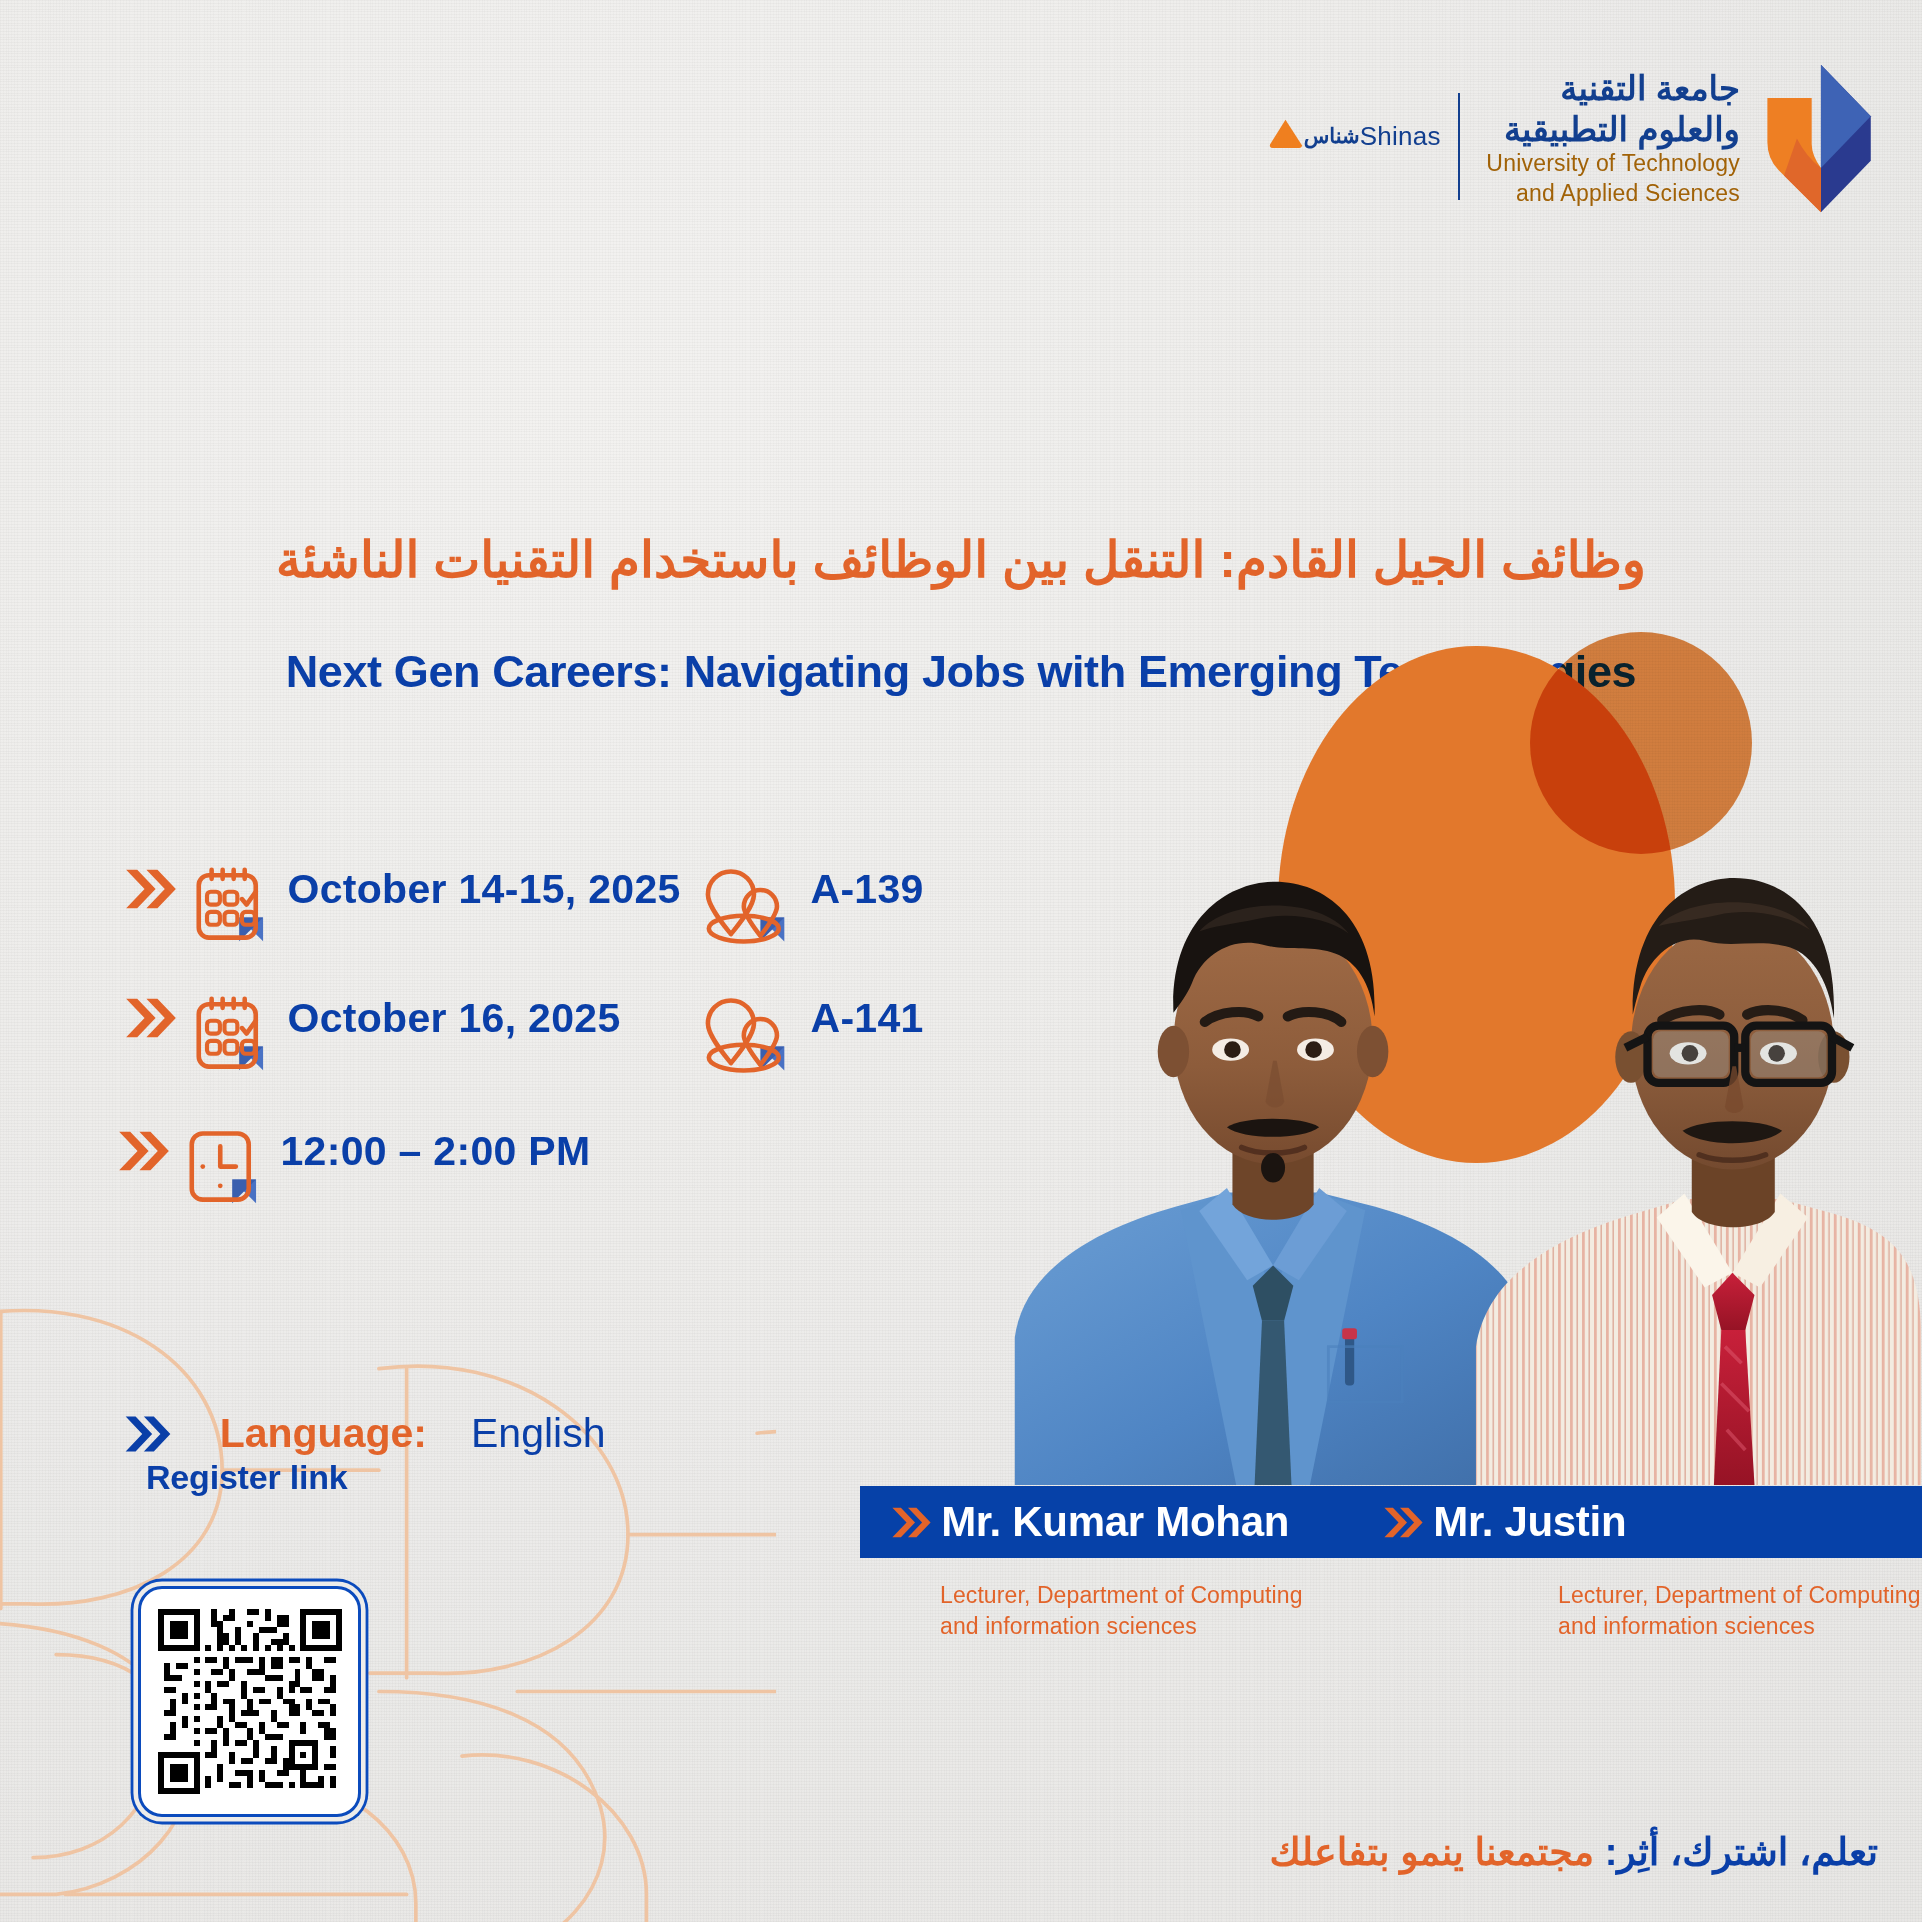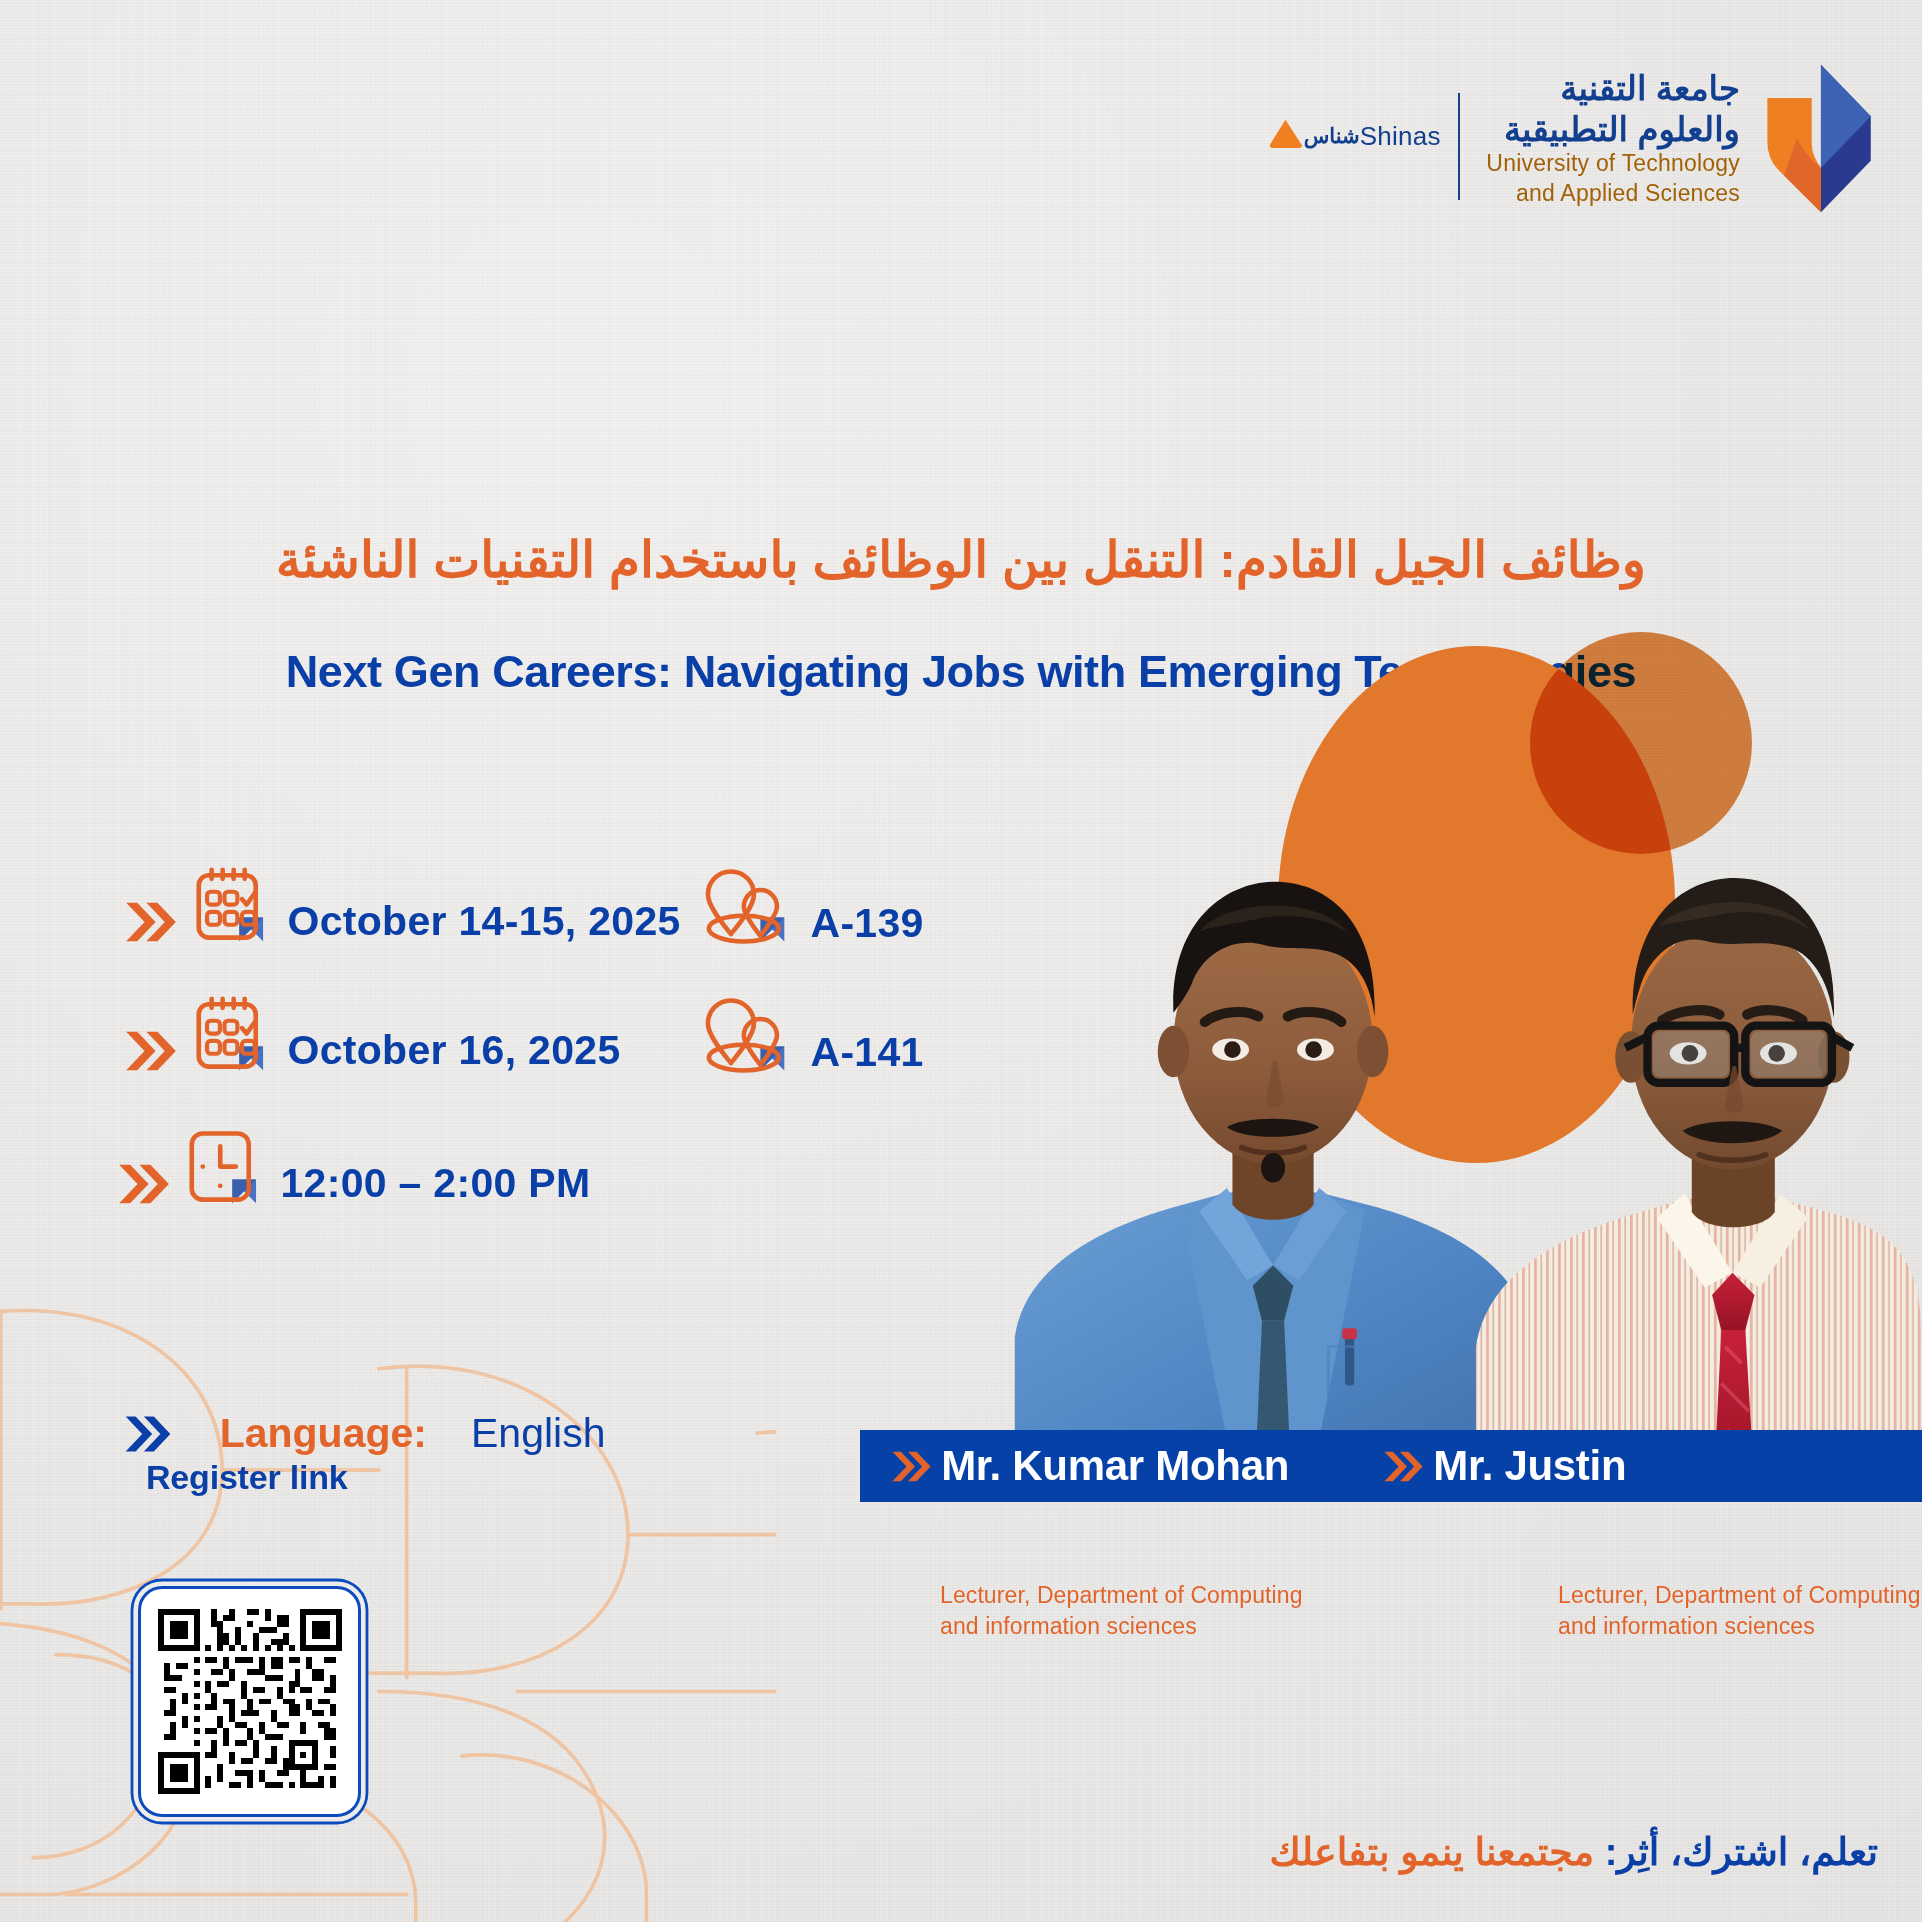--- a/index.html
+++ b/index.html
@@ -82,21 +82,21 @@
   }
   #title-en{
     position:absolute;left:0;right:0;top:646px;
     text-align:center;
     color:#0a3fa8;
     font-size:45px;font-weight:bold;
     letter-spacing:-0.4px;
   }
 
   
-  .row{position:absolute;display:flex;align-items:flex-end;}
+  .row{position:absolute;display:flex;align-items:flex-start;}
   .chev{flex:0 0 auto;margin-right:13px;}
   .ico{flex:0 0 auto;margin-right:18.5px;}
   .rtext{
     color:#0a3fa8;font-size:41px;font-weight:bold;
     white-space:nowrap;letter-spacing:0.3px;
   }
 
   #r-date1{left:124px;top:866px;}
   #r-date2{left:124px;top:995px;}
   #r-time {left:117px;top:1128px;}
@@ -136,21 +136,21 @@
     mix-blend-mode:multiply;opacity:.92;
   }
   #photos{
     position:absolute;right:0;top:701px;
     width:1000px;height:784px;
   }
 
   
   #speaker-bar{
     position:absolute;
-    left:860px;top:1430px;
+    left:860px;top:1486px;
     width:1062px;height:72px;
     background:#0641a8;
     display:flex;align-items:center;
   }
   .sp-name{
     display:flex;align-items:center;
     color:#ffffff;font-size:42px;font-weight:bold;
     letter-spacing:-0.3px;white-space:nowrap;
   }
   .sp-name .chev{margin-right:9.2px;}

